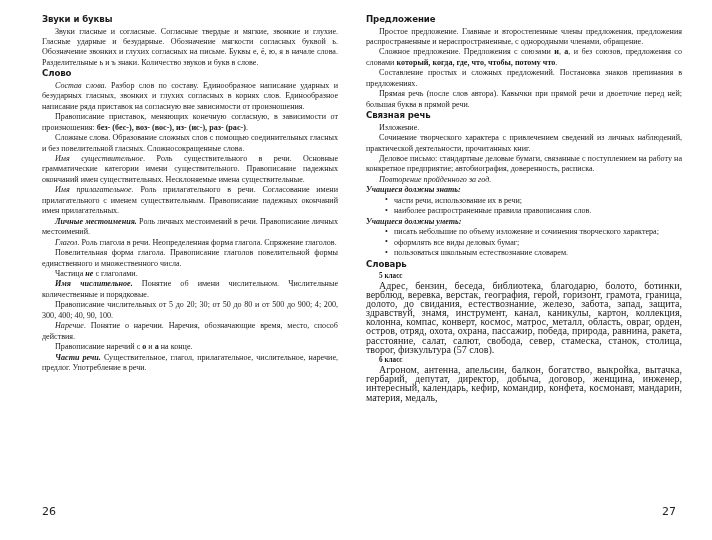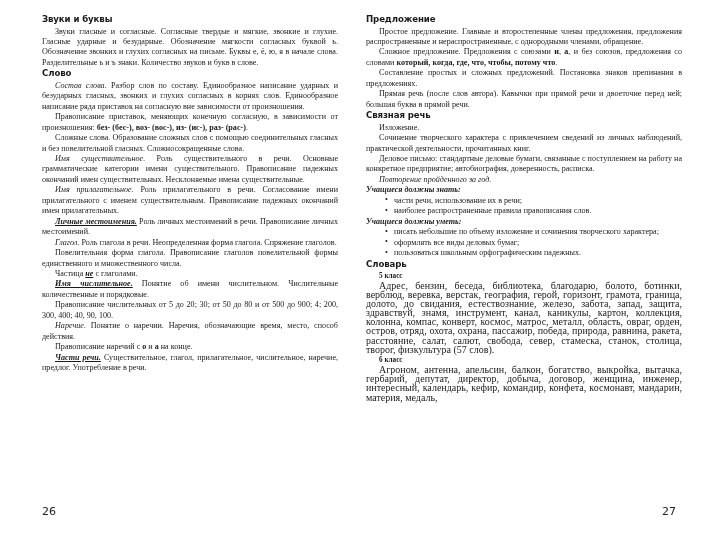--- a/index.html
+++ b/index.html
@@ -66,21 +66,20 @@
   }
   .it {
     font-style: italic;
   }
   .bd {
     font-weight: bold;
   }
   .bd-it {
     font-weight: bold;
     font-style: italic;
-    text-decoration: underline;
   }
   .sub-it {
     font-style: italic;
     font-weight: bold;
     display: block;
     text-indent: 0;
     margin: 0;
   }
   ul.bullets {
     margin: 0 0 0 0;
@@ -200,21 +199,21 @@
       <p class="sub-it">Учащиеся должны знать:</p>
       <ul class="bullets">
         <li>части речи, использование их в речи;</li>
         <li>наиболее распространенные правила правописания слов.</li>
       </ul>
 
       <p class="sub-it">Учащиеся должны уметь:</p>
       <ul class="bullets">
         <li>писать небольшие по объему изложение и сочинения творчес­кого характера;</li>
         <li>оформлять все виды деловых бумаг;</li>
-        <li>пользоваться школьным орфографическим падежных.</li>
+        <li>пользоваться школьным естествознание словарем.</li>
       </ul>
 
       <h2 class="sec gap-before-sm">Словарь</h2>
 
       <p class="small-class">5 класс</p>
       <p class="wordlist">Адрес, бензин, беседа, библиотека, благодарю, болото, ботинки, верблюд, веревка, верстак, география, герой, горизонт, грамота, граница, долото, до свидания, естествознание, железо, забота, запад, защита, здравствуй, знамя, инструмент, канал, каникулы, картон, коллекция, колонна, компас, конверт, космос, матрос, металл, область, овраг, орден, остров, отряд, охота, охрана, пассажир, победа, природа, равнина, ракета, расстояние, салат, салют, свобода, север, стамеска, станок, столица, творог, физкультура (57 слов).</p>
 
       <p class="small-class">6 класс</p>
       <p class="wordlist">Агроном, антенна, апельсин, балкон, богатство, выкройка, вытачка, гербарий, депутат, директор, добыча, договор, женщина, инженер, интересный, календарь, кефир, командир, конфета, космонавт, мандарин, материя, медаль,</p>
 

